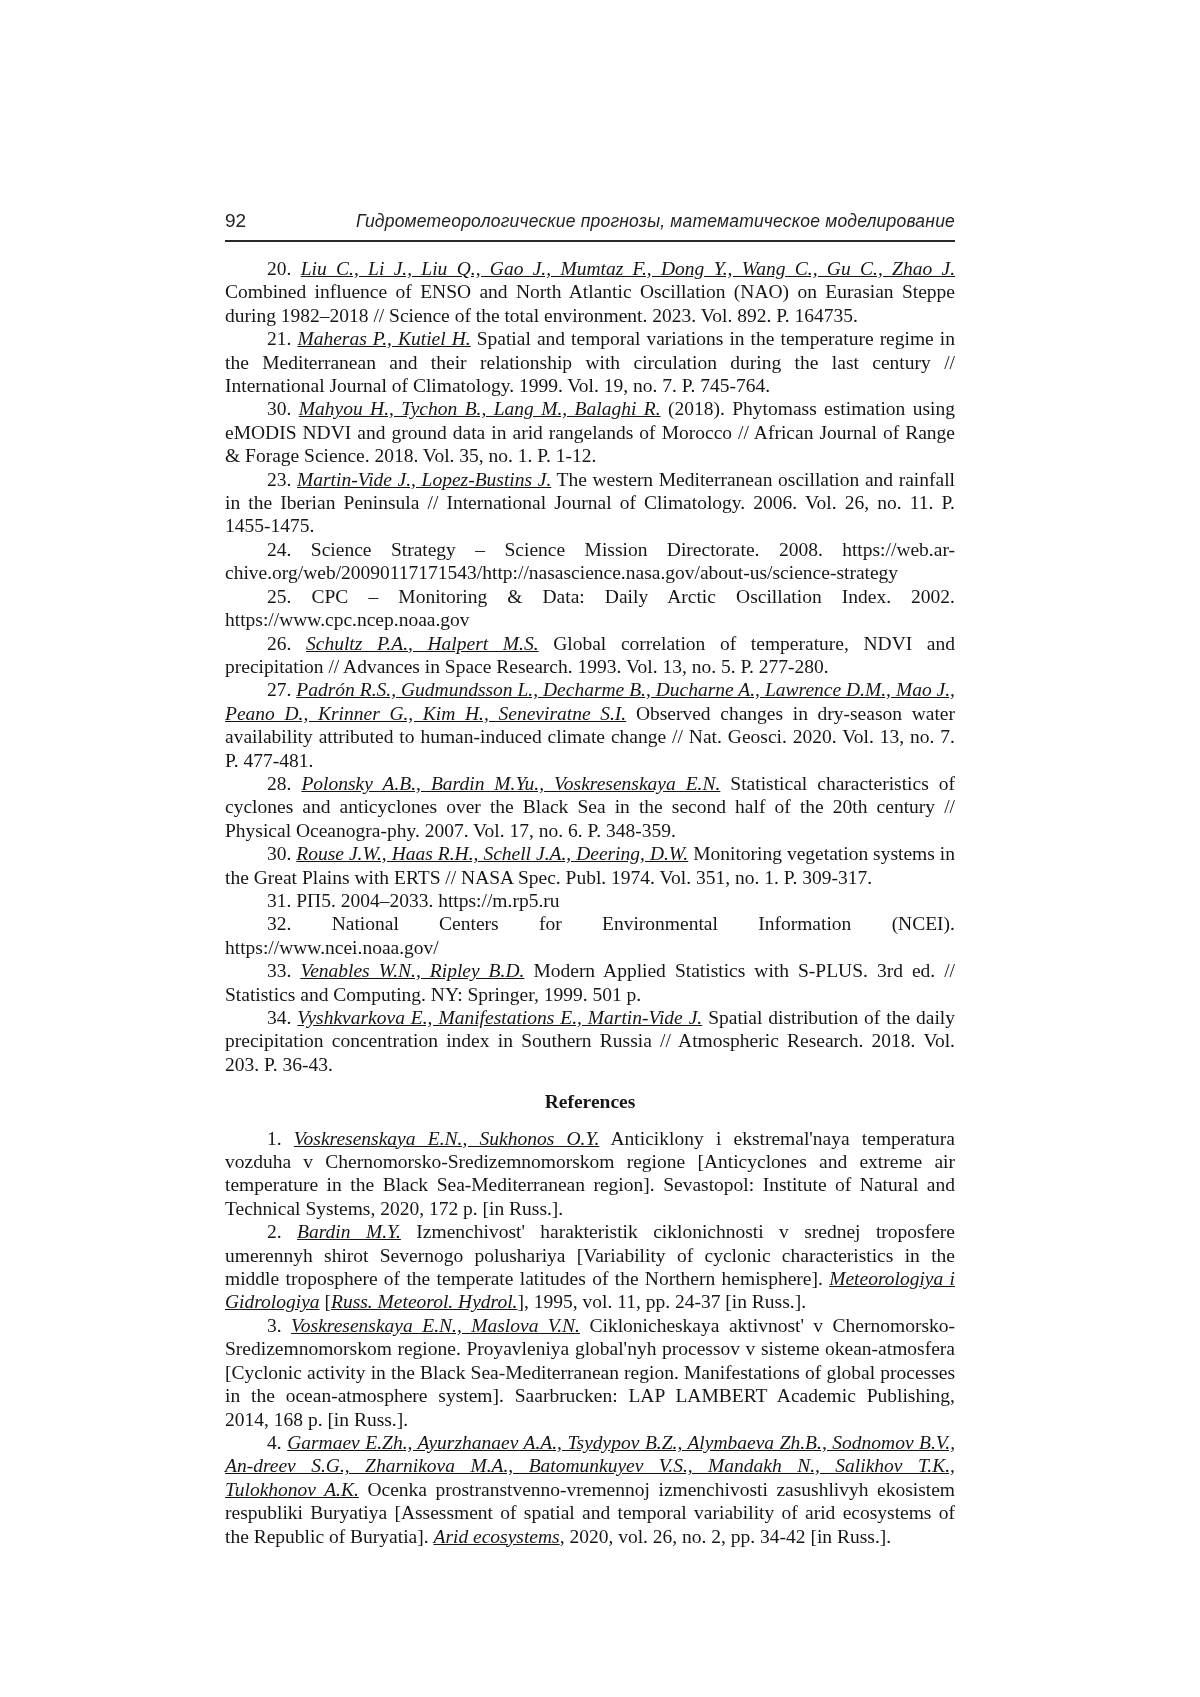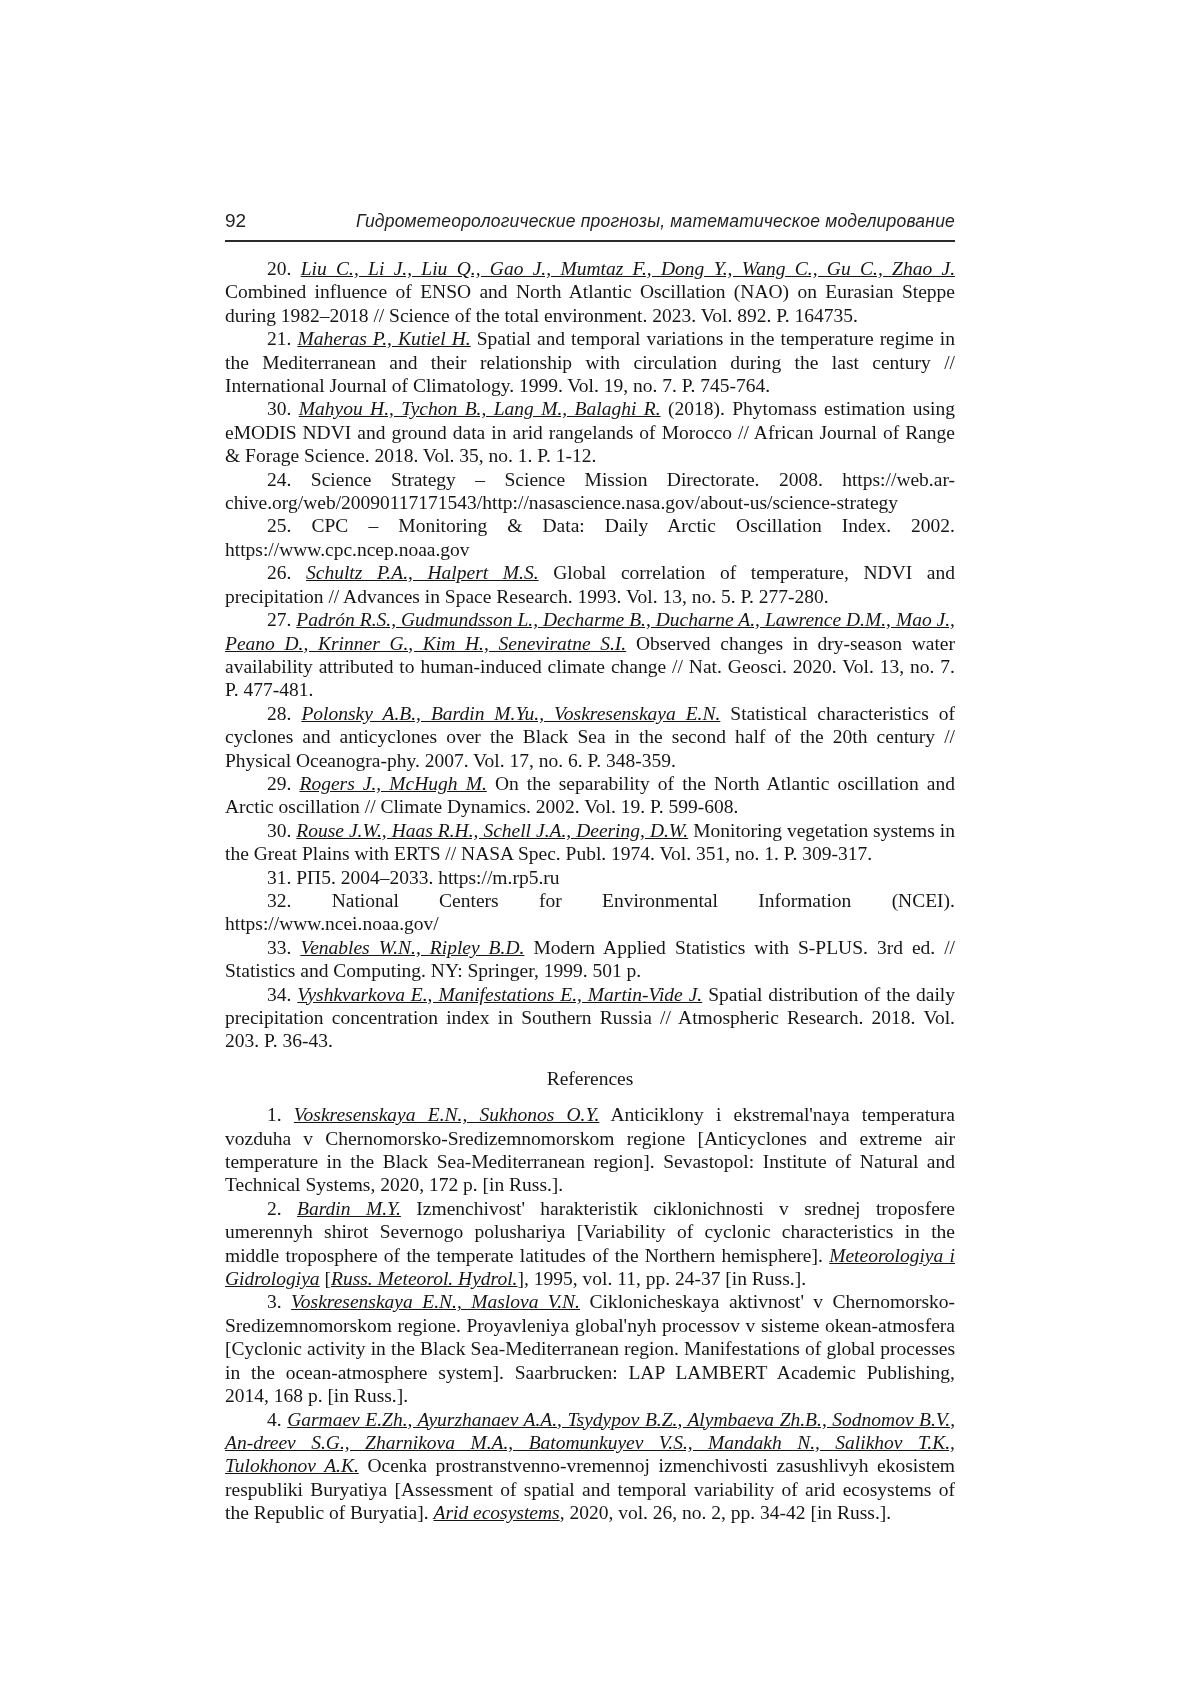--- a/index.html
+++ b/index.html
@@ -43,46 +43,46 @@
   }
   .ref {
     margin: 0;
     padding: 0;
     text-indent: 42px;
     hyphens: none;
   }
   .it { font-style: italic; text-decoration: underline; }
   .refs-heading {
     font-size: 19.5px;
-    font-weight: normal;
+    font-weight: bold;
     text-align: center;
     text-indent: 0;
     margin: 14px 0 13px 0;
     font-family: "Liberation Serif", serif;
   }
 </style>
 </head>
 <body>
 
 <div class="page">
   <header class="running-header">
     <span class="pagenum">92</span>
     <span class="running-title">Гидрометеорологические прогнозы, математическое моделирование</span>
   </header>
   <main class="body-text">
     <section id="bibliography">
         <p class="ref"><span>20. </span><span class="it">Liu C., Li J., Liu Q., Gao J., Mumtaz F., Dong Y., Wang C., Gu C., Zhao J.</span><span> Combined influence of ENSO and North Atlantic Oscillation (NAO) on Eurasian Steppe during 1982–2018 // Science of the total environment. 2023. Vol. 892. P. 164735.</span></p>
         <p class="ref"><span>21. </span><span class="it">Maheras P., Kutiel H.</span><span> Spatial and temporal variations in the temperature regime in the Mediterranean and their relationship with circulation during the last century // International Journal of Climatology. 1999. Vol. 19, no. 7. P. 745-764.</span></p>
         <p class="ref"><span>30. </span><span class="it">Mahyou H., Tychon B., Lang M., Balaghi R.</span><span> (2018). Phytomass estimation using eMODIS NDVI and ground data in arid rangelands of Morocco // African Journal of Range &amp; Forage Science. 2018. Vol. 35, no. 1. P. 1-12.</span></p>
+        <p class="ref"><span>23. </span><span class="it">Martin-Vide J., Lopez-Bustins J.</span><span> The western Mediterranean oscillation and rainfall in the Iberian Peninsula // International Journal of Climatology. 2006. Vol. 26, no. 11. P. 1455-1475.</span></p>
         <p class="ref"><span>24. Science Strategy – Science Mission Directorate. 2008. https://web.ar-​chive.org/web/20090117171543/http://nasascience.nasa.gov/about-us/science-strategy</span></p>
         <p class="ref"><span>25. CPC – Monitoring &amp; Data: Daily Arctic Oscillation Index. 2002. https://www.cpc.ncep.noaa.gov</span></p>
         <p class="ref"><span>26. </span><span class="it">Schultz P.A., Halpert M.S.</span><span> Global correlation of temperature, NDVI and precipitation // Advances in Space Research. 1993. Vol. 13, no. 5. P. 277-280.</span></p>
         <p class="ref"><span>27. </span><span class="it">Padrón R.S., Gudmundsson L., Decharme B., Ducharne A., Lawrence D.M., Mao J., Peano D., Krinner G., Kim H., Seneviratne S.I.</span><span> Observed changes in dry-season water availability attributed to human-induced climate change // Nat. Geosci. 2020. Vol. 13, no. 7. P. 477-481.</span></p>
         <p class="ref"><span>28. </span><span class="it">Polonsky A.B., Bardin M.Yu., Voskresenskaya E.N.</span><span> Statistical characteristics of cyclones and anticyclones over the Black Sea in the second half of the 20th century // Physical Oceanogra-​phy. 2007. Vol. 17, no. 6. P. 348-359.</span></p>
-        <p class="ref"><span>29. </span><span class="it">Rogers J., McHugh M.</span><span> On the separability of the North Atlantic oscillation and Arctic oscillation // Climate Dynamics. 2002. Vol. 19. P. 599-608.</span></p>
         <p class="ref"><span>30. </span><span class="it">Rouse J.W., Haas R.H., Schell J.A., Deering, D.W.</span><span> Monitoring vegetation systems in the Great Plains with ERTS // NASA Spec. Publ. 1974. Vol. 351, no. 1. P. 309-317.</span></p>
         <p class="ref"><span>31. РП5. 2004–2033. https://m.rp5.ru</span></p>
         <p class="ref"><span>32. National Centers for Environmental Information (NCEI). https://www.ncei.noaa.gov/</span></p>
         <p class="ref"><span>33. </span><span class="it">Venables W.N., Ripley B.D.</span><span> Modern Applied Statistics with S-PLUS. 3rd ed. // Statistics and Computing. NY: Springer, 1999. 501 p.</span></p>
         <p class="ref"><span>34. </span><span class="it">Vyshkvarkova E., Manifestations E., Martin-Vide J.</span><span> Spatial distribution of the daily precipitation concentration index in Southern Russia // Atmospheric Research. 2018. Vol. 203. P. 36-43.</span></p>
       </section>
     <h2 class="refs-heading">References</h2>
     <section id="references">
         <p class="ref"><span>1. </span><span class="it">Voskresenskaya E.N., Sukhonos O.Y.</span><span> Anticiklony i ekstremal'naya temperatura vozduha v Chernomorsko-Sredizemnomorskom regione [Anticyclones and extreme air temperature in the Black Sea-Mediterranean region]. Sevastopol: Institute of Natural and Technical Systems, 2020, 172 p. [in Russ.].</span></p>
         <p class="ref"><span>2. </span><span class="it">Bardin M.Y.</span><span> Izmenchivost' harakteristik ciklonichnosti v srednej troposfere umerennyh shirot Severnogo polushariya [Variability of cyclonic characteristics in the middle troposphere of the temperate latitudes of the Northern hemisphere]. </span><span class="it">Meteorologiya i Gidrologiya</span><span> [</span><span class="it">Russ. Meteorol. Hydrol.</span><span>], 1995, vol. 11, pp. 24-37 [in Russ.].</span></p>

